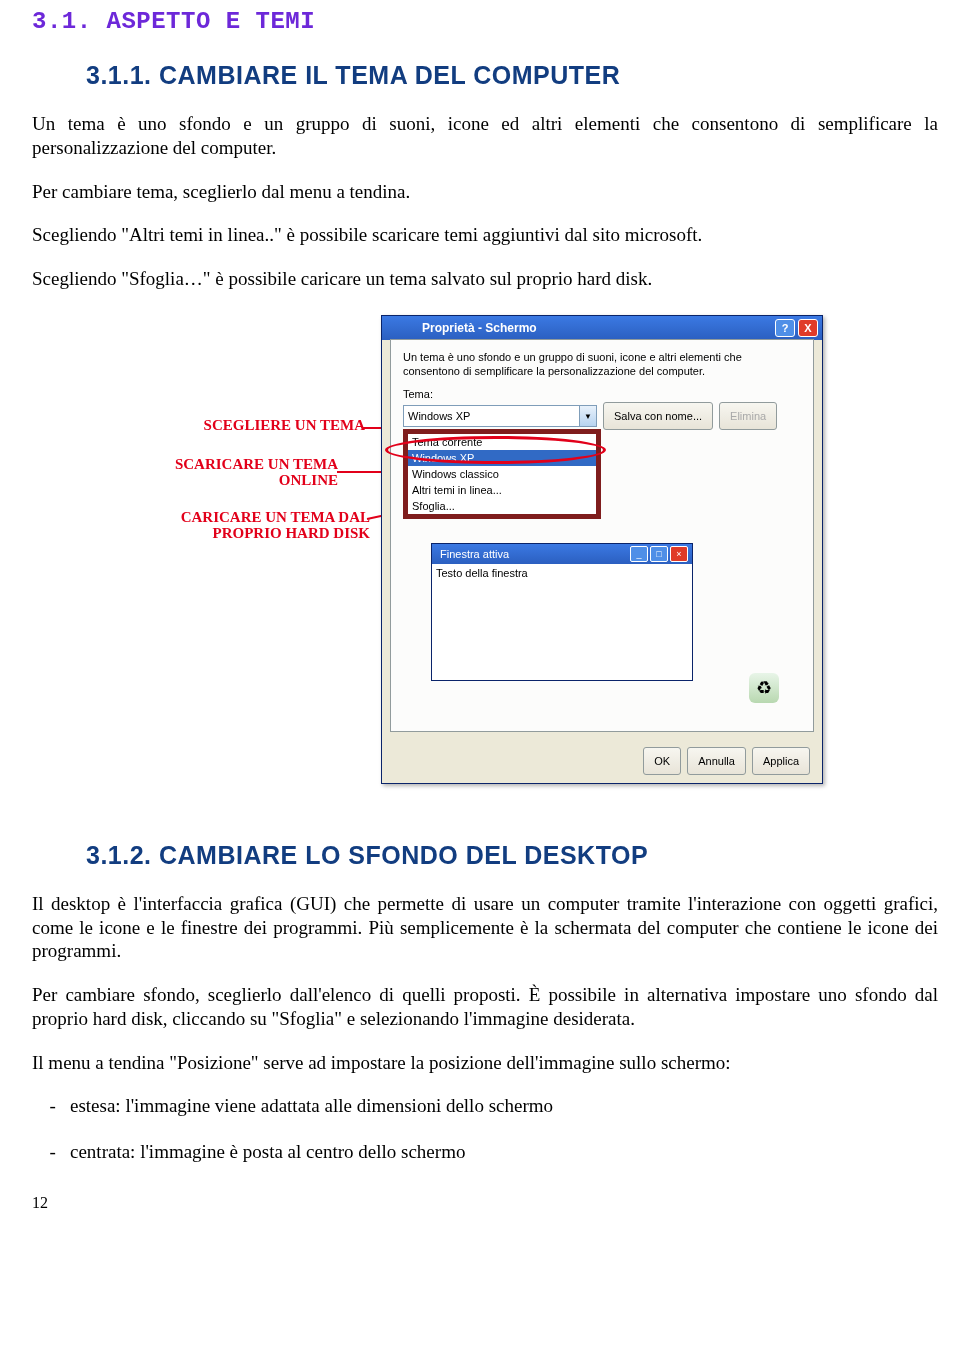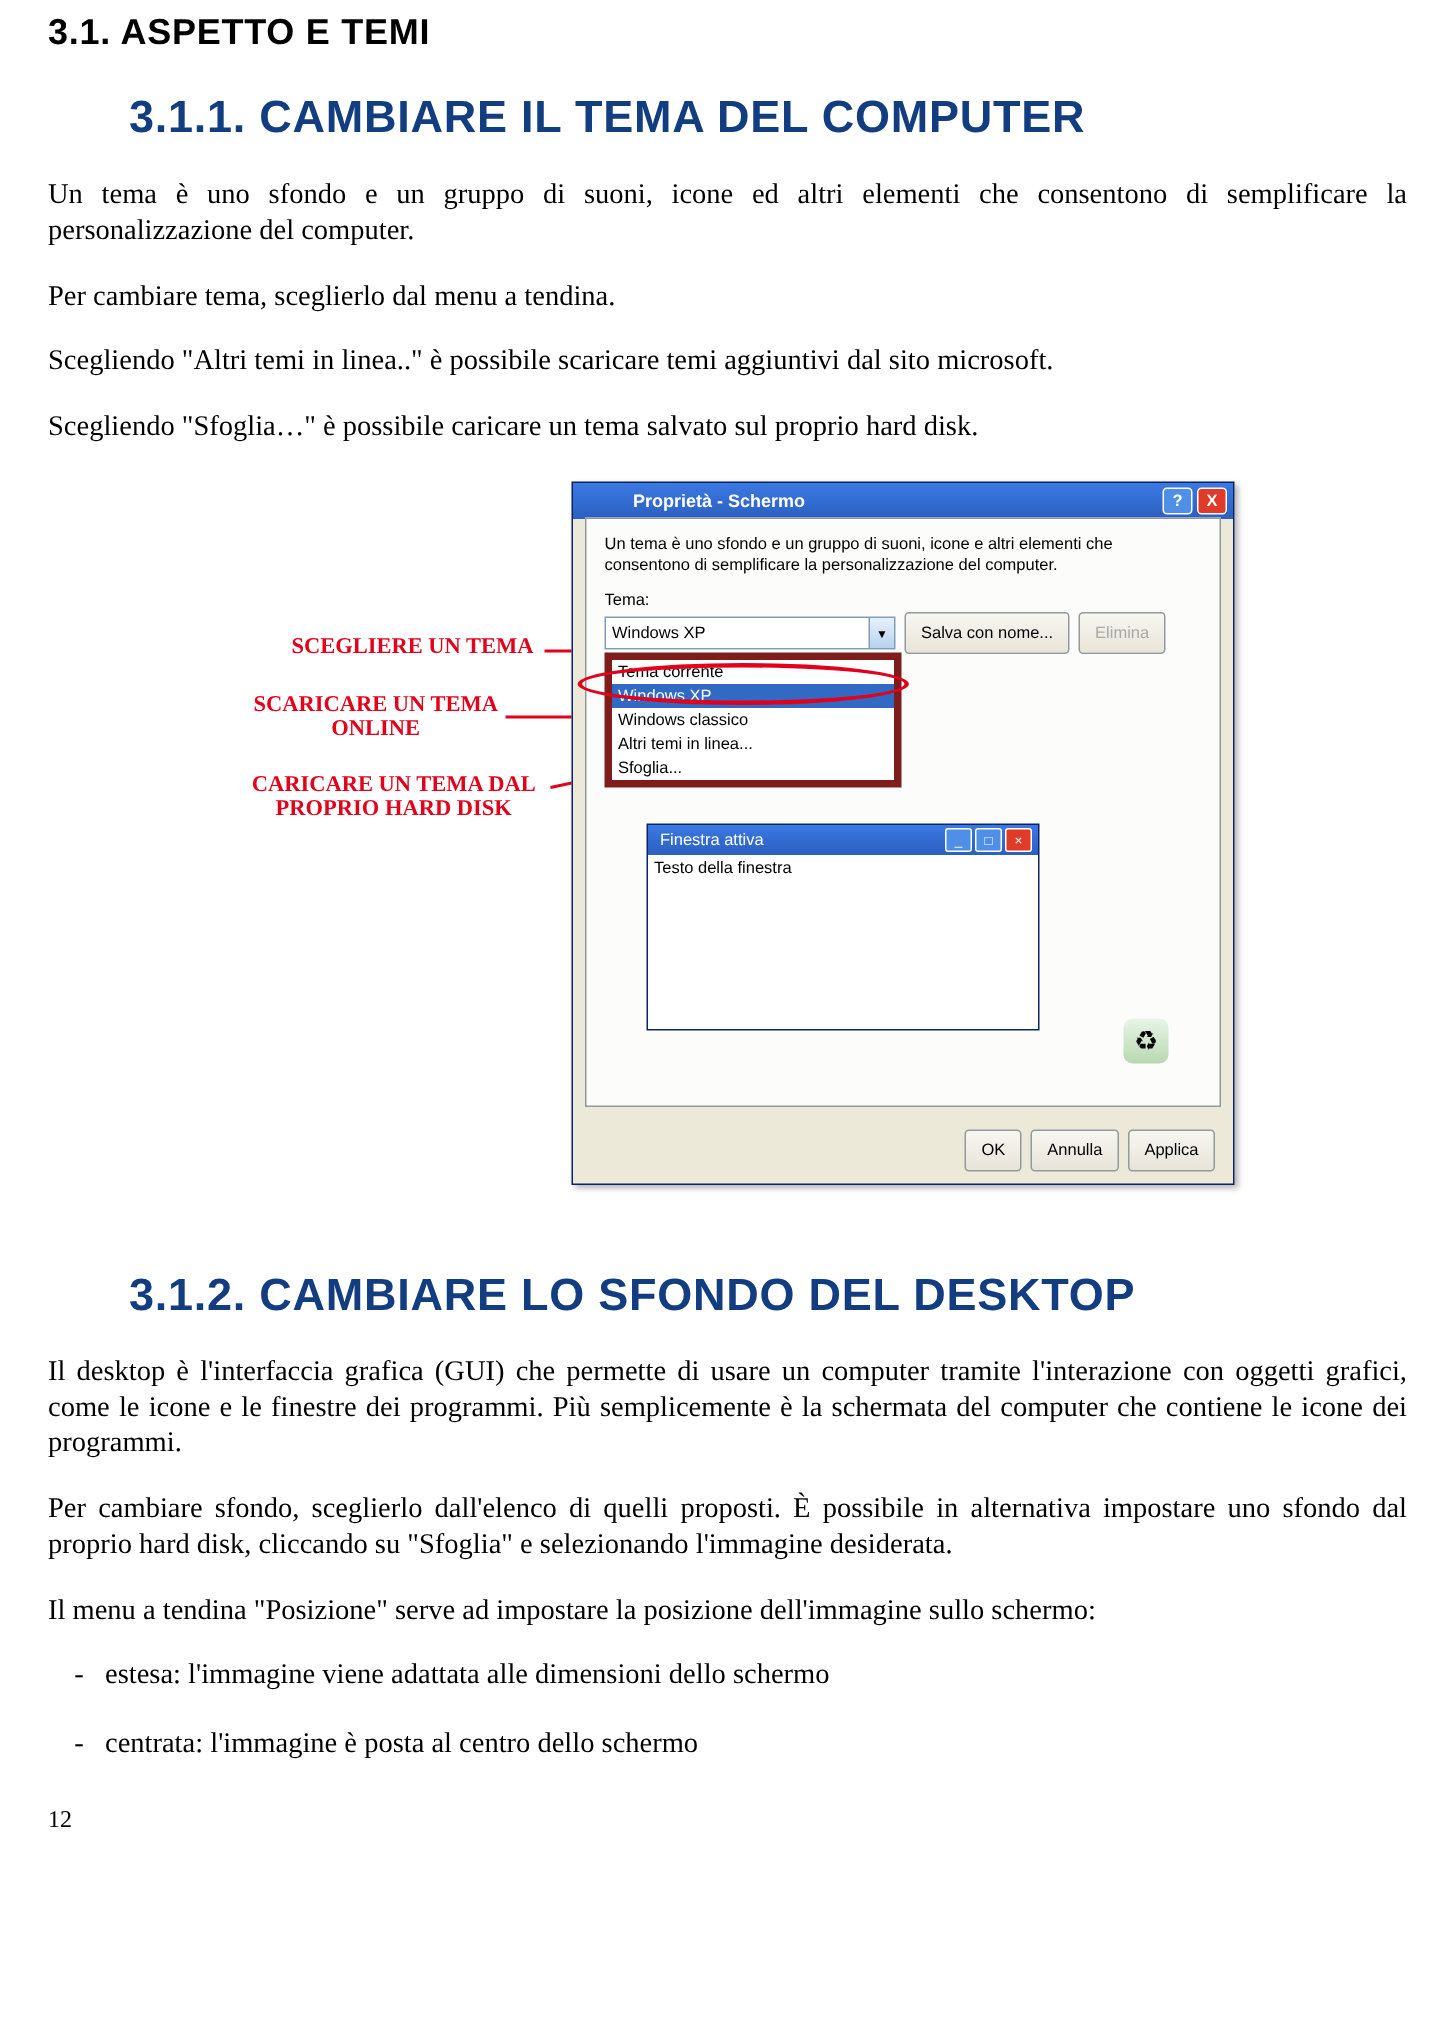--- a/index.html
+++ b/index.html
@@ -8,31 +8,31 @@
     font-family: "Times New Roman", Times, serif;
     font-size: 19px;
     color: #000;
     background: #fff;
     width: 960px;
   }
   .page {
     padding: 0 22px 30px 32px;
   }
   .h-main {
-    font-family: Liberation Sans, sans-serif;
+    font-family: Liberation Mono, monospace;
     font-weight: bold;
     font-size: 24px;
-    color: #000000;
+    color: #6d28d9;
     margin: 8px 0 26px 0;
     letter-spacing: 0.5px;
   }
   .h-sub {
     font-family: Arial, Helvetica, sans-serif;
     font-weight: bold;
-    font-size: 30px;
+    font-size: 25px;
     color: #123d80;
     margin: 0 0 22px 0;
     text-indent: 54px;
     letter-spacing: 0.5px;
   }
   .para {
     margin: 0 0 20px 0;
     line-height: 1.25;
     text-align: justify;
   }
@@ -46,21 +46,21 @@
     width: 700px;
     height: 500px;
   }
   
   .annot {
     font-family: "Comic Sans MS", "Chalkboard SE", cursive;
     color: #e2001a;
     font-size: 15px;
     font-weight: bold;
     line-height: 1.1;
-    text-align: center;
+    text-align: right;
     position: absolute;
   }
   .annot-line {
     position: absolute;
     height: 2px;
     background: #e2001a;
   }
   
   .xp-dialog {
     position: absolute;

